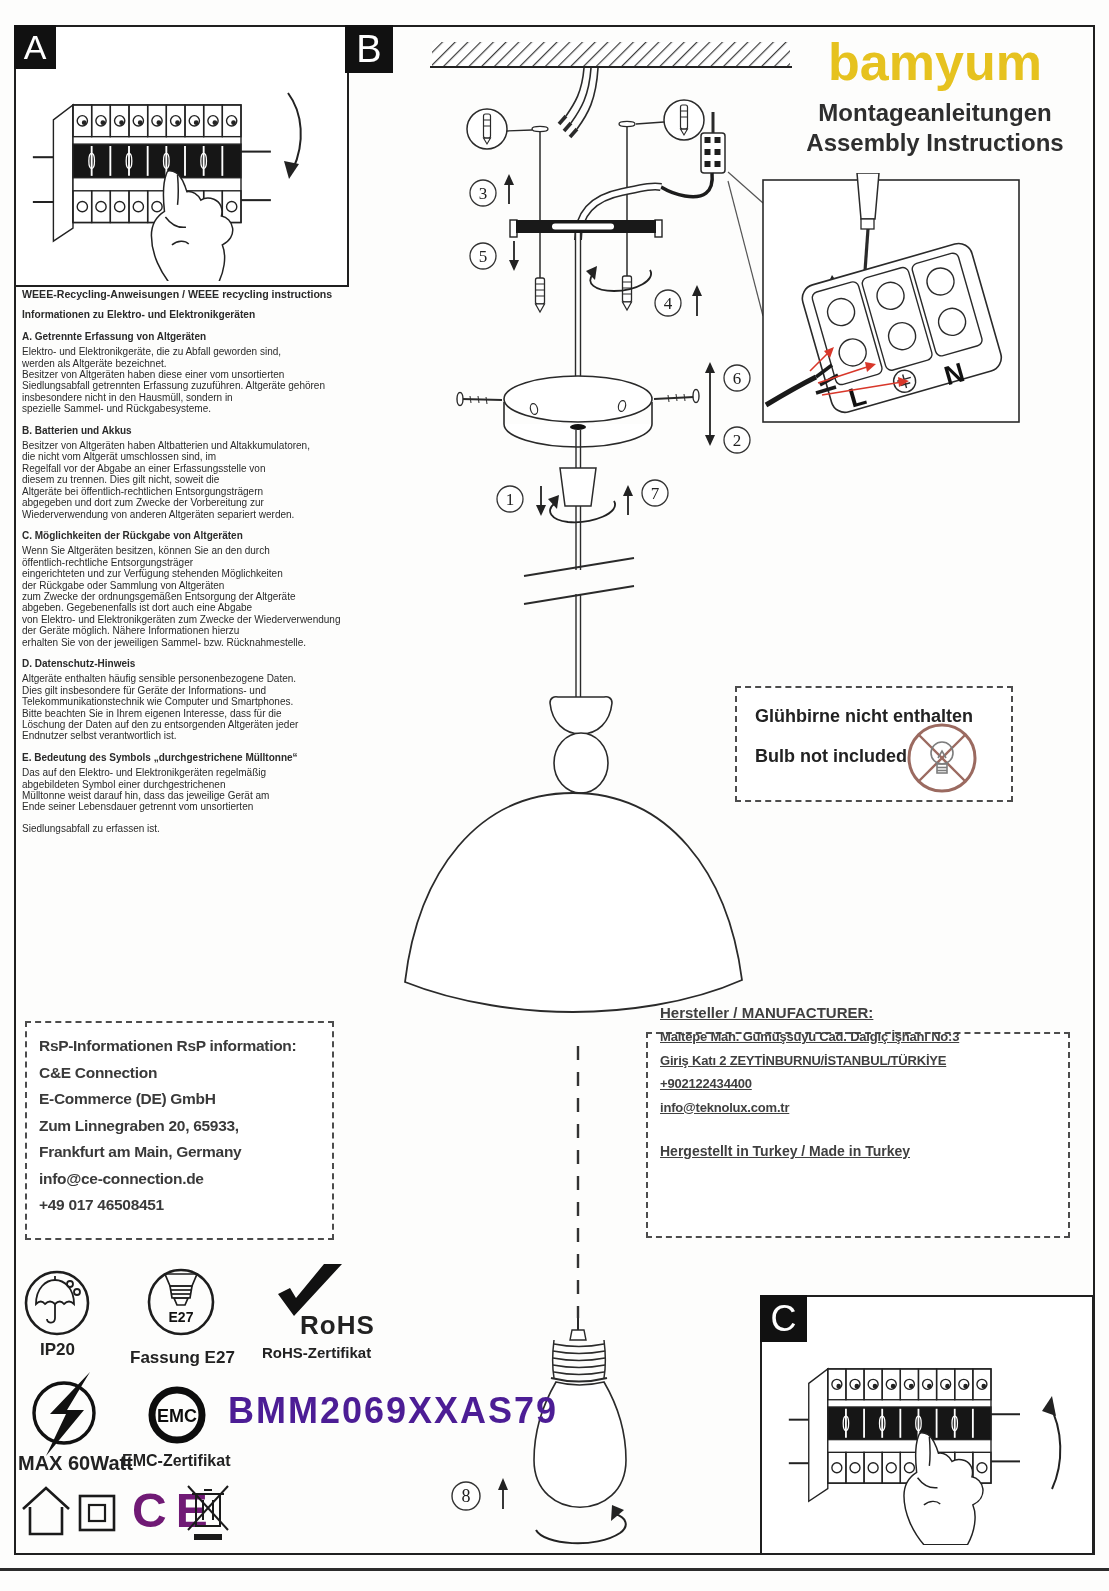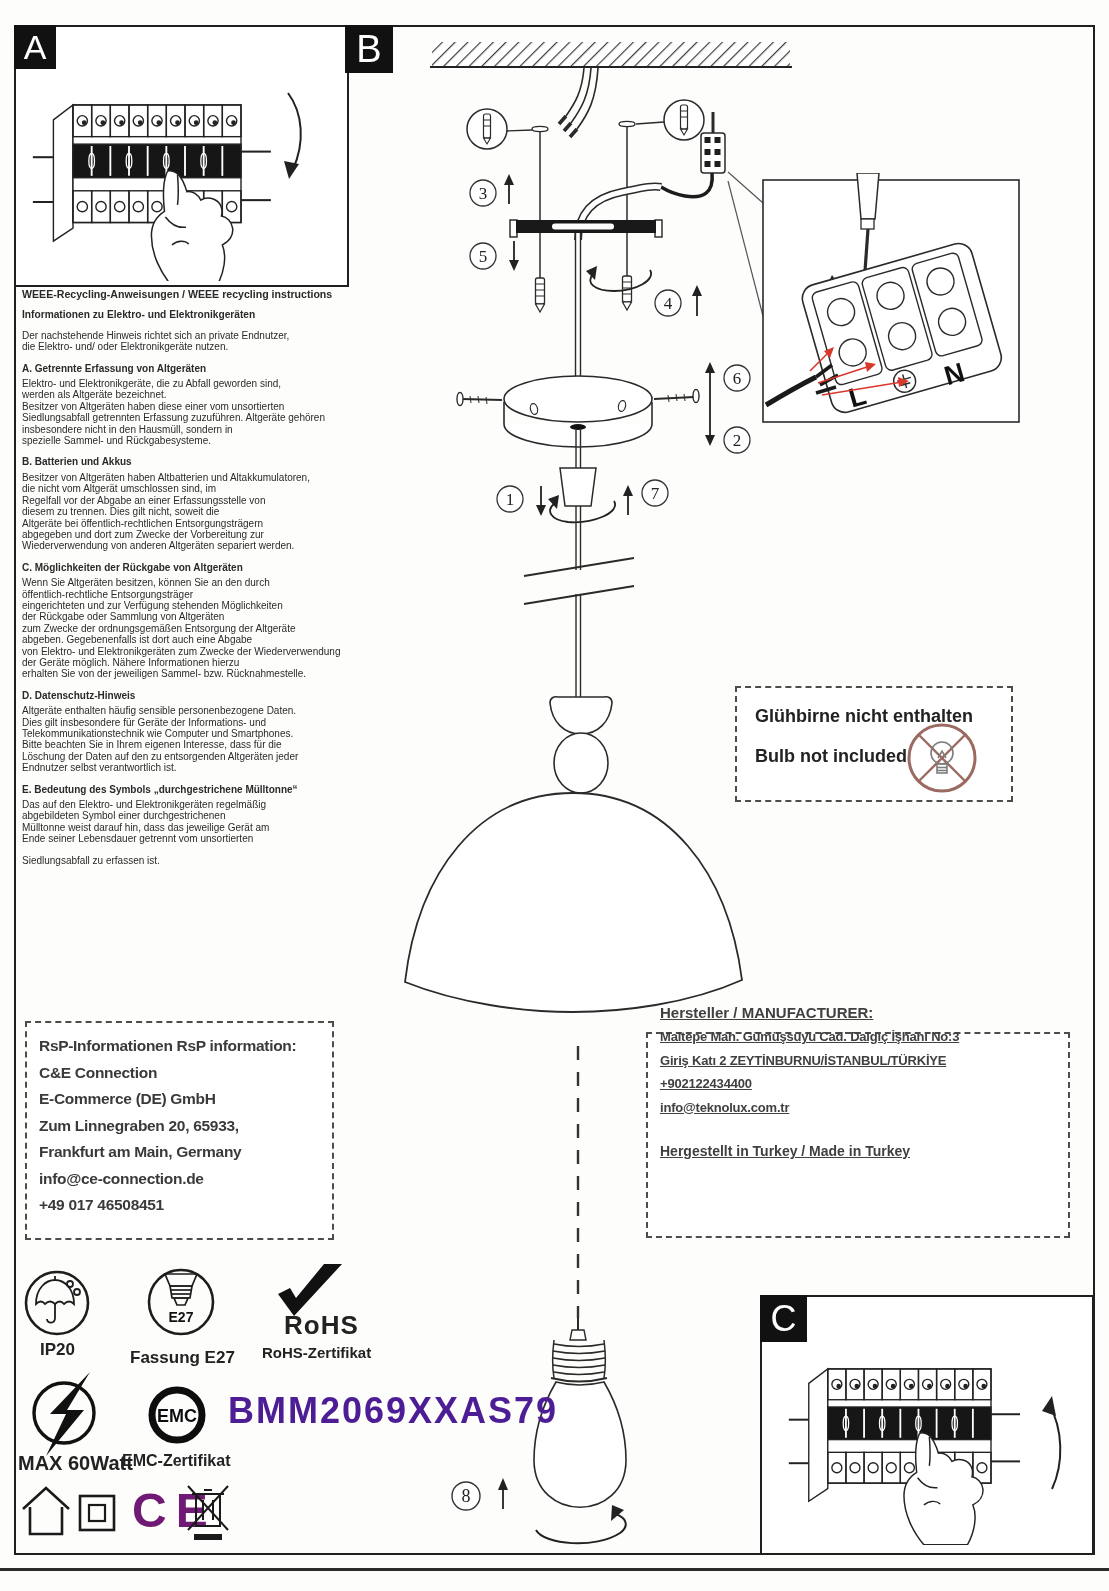--- a/index.html
+++ b/index.html
@@ -151,22 +151,20 @@
     <span>A</span>
   </div>
 
   <div class="abs panel-label" style="left:345px;top:25px;width:48px;height:48px;font-size:38px;">
     <span>B</span>
   </div>
 
   <div class="abs weee">
     <h1>WEEE-Recycling-Anweisungen / WEEE recycling instructions</h1>
     <h2>Informationen zu Elektro- und Elektronikgeräten</h2>
-    <div class="prelines">Der nachstehende Hinweis richtet sich an private Endnutzer,
- die Elektro- und/ oder Elektronikgeräte nutzen.</div>
     <div class="sec-title">A. Getrennte Erfassung von Altgeräten</div>
     <div class="prelines">Elektro- und Elektronikgeräte, die zu Abfall geworden sind,
  werden als Altgeräte bezeichnet.
 Besitzer von Altgeräten haben diese einer vom unsortierten
 Siedlungsabfall getrennten Erfassung zuzuführen. Altgeräte gehören
 insbesondere nicht in den Hausmüll, sondern in
 spezielle Sammel- und Rückgabesysteme.</div>
     <div class="sec-title">B. Batterien und Akkus</div>
     <div class="prelines">Besitzer von Altgeräten haben Altbatterien und Altakkumulatoren,
  die nicht vom Altgerät umschlossen sind, im
@@ -193,20 +191,27 @@
 Löschung der Daten auf den zu entsorgenden Altgeräten jeder
 Endnutzer selbst verantwortlich ist.</div>
     <div class="sec-title">E. Bedeutung des Symbols „durchgestrichene Mülltonne“</div>
     <div class="prelines">Das auf den Elektro- und Elektronikgeräten regelmäßig
  abgebildeten Symbol einer durchgestrichenen
 Mülltonne weist darauf hin, dass das jeweilige Gerät am
 Ende seiner Lebensdauer getrennt vom unsortierten</div>
     <div class="footer">Siedlungsabfall zu erfassen ist.</div>
   </div>
 
+  <div class="abs brand">
+    <div class="logo">bamyum</div>
+    <div class="sub">
+      <div>Montageanleitungen</div>
+      <div>Assembly Instructions</div>
+    </div>
+  </div>
 
   <svg class="abs" style="left:395px;top:30px;" width="400" height="1516" viewBox="395 30 400 1516">
     <defs>
       <pattern id="hatchP" width="9" height="9" patternUnits="userSpaceOnUse" patternTransform="rotate(45)">
         <rect width="9" height="9" fill="#fff"></rect>
         <line x1="0" y1="0" x2="0" y2="9" stroke="#3c3c3c" stroke-width="2.4"></line>
       </pattern>
     </defs>
 
     <g>
@@ -517,21 +522,21 @@
       <line x1="26.5" y1="28" x2="45.5" y2="28"></line>
       <path d="M29,32 L43,32 L40,39 L32,39 Z"></path>
     </g>
     <text class="lbl" x="36" y="56" font-size="14" font-weight="bold" text-anchor="middle" fill="#111">E27</text>
   </svg>
   <div class="abs cap" style="left:130px;top:1348px;font-size:17px;">Fassung E27</div>
 
   <svg class="abs" style="left:274px;top:1262px;" width="72" height="56" viewBox="0 0 72 56">
     <path d="M4,32 L20,54 L68,2 L50,2 L22,36 L16,26 Z" fill="#111"></path>
   </svg>
-  <div class="abs cap" style="left:284px;top:1310px;font-size:26px;letter-spacing:1px;">RoHS</div>
+  <div class="abs cap" style="left:300px;top:1310px;font-size:26px;letter-spacing:1px;">RoHS</div>
   <div class="abs cap" style="left:262px;top:1344px;font-size:15px;">RoHS-Zertifikat</div>
 
   <svg class="abs" style="left:26px;top:1368px;" width="80" height="90" viewBox="0 0 80 90">
     <circle cx="38" cy="45" r="30" fill="none" stroke="#111" stroke-width="3.4"></circle>
     <polygon points="64,4 24,46 40,46 20,88 58,42 41,42" fill="#111"></polygon>
   </svg>
   <div class="abs cap" style="left:18px;top:1452px;font-size:20px;">MAX 60Watt</div>
 
   <svg class="abs" style="left:147px;top:1385px;" width="60" height="60" viewBox="0 0 60 60">
     <circle cx="30" cy="30" r="25" fill="none" stroke="#0d0d0d" stroke-width="7"></circle>

